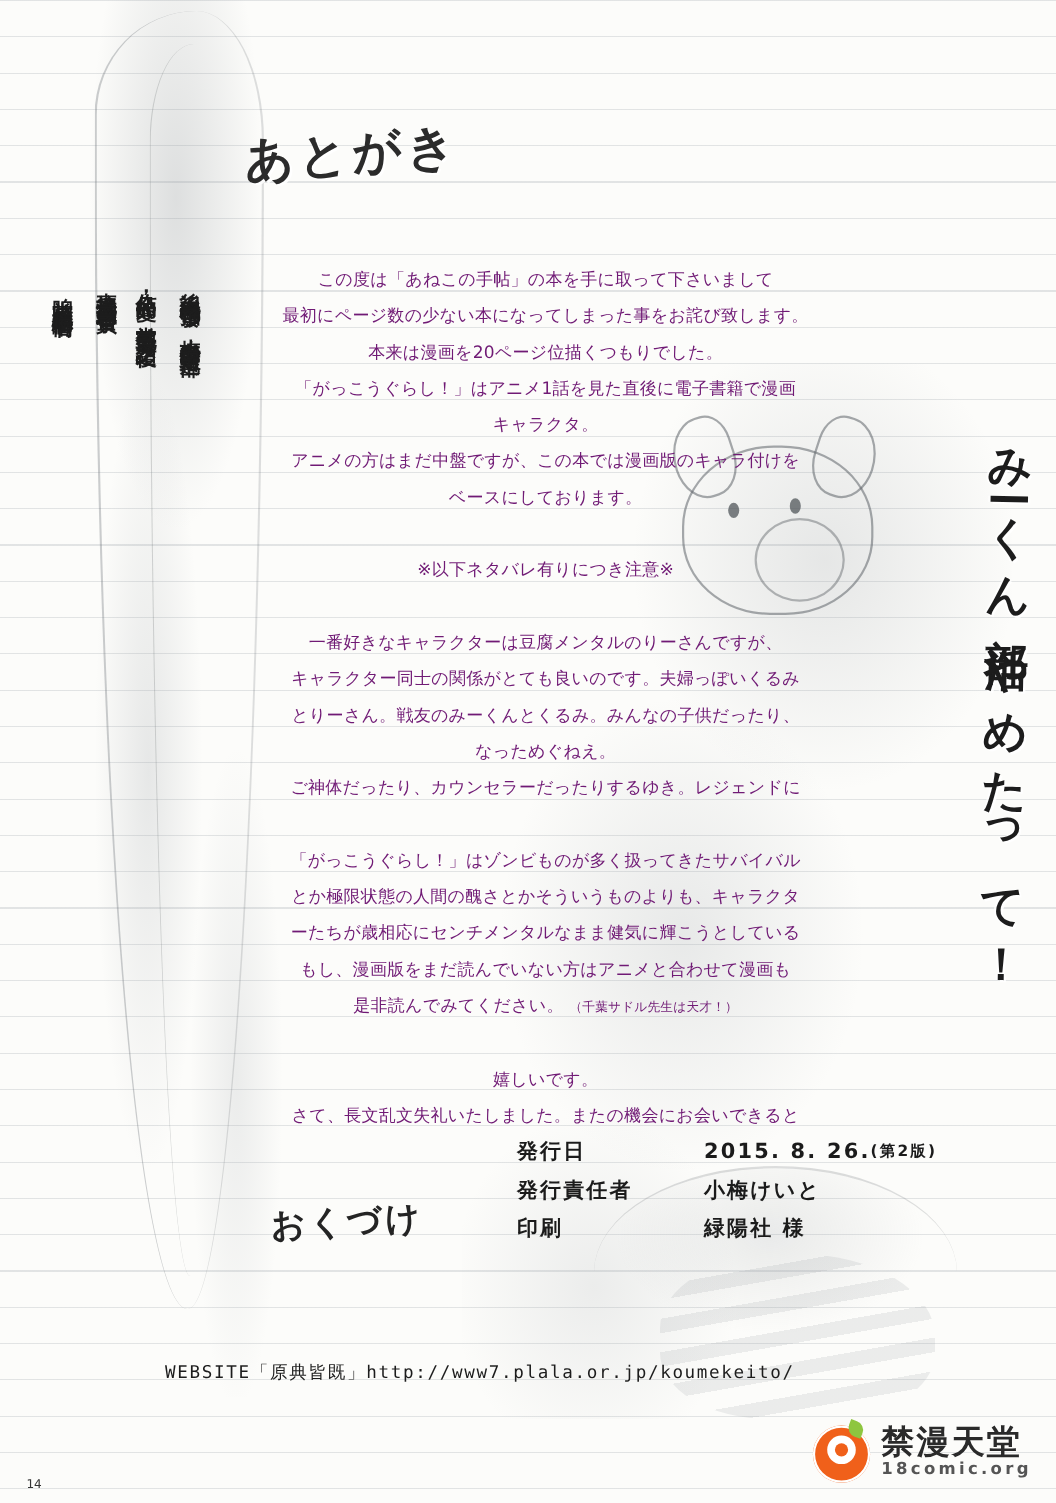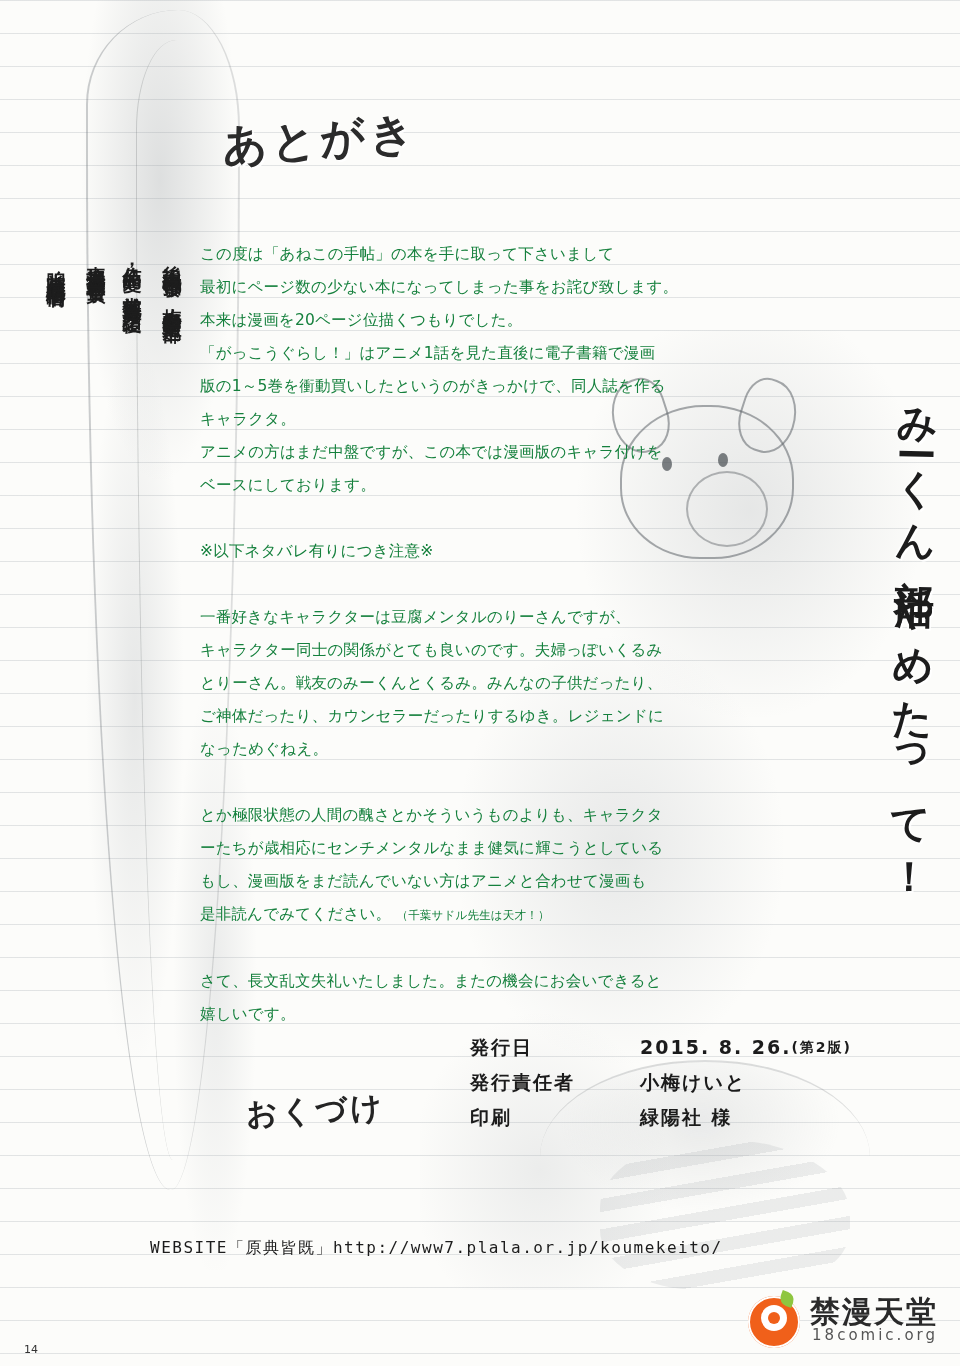--- a/index.html
+++ b/index.html
@@ -94,23 +94,24 @@
     transform:rotate(-4deg);
     text-shadow:2px 2px 0 rgba(255,255,255,.9);
   }
   #okuzuke {
     position:absolute; left:246px; top:1090px;
     font-size:31px; font-weight:bold; color:#242424;
     letter-spacing:3px; transform:rotate(-3deg);
   }
   
   #maintext {
-    position:absolute; left:200px; top:238px; width:560px;
-    font-size:15.5px; line-height:33px; color:#15803d;
+    position:absolute; left:216px; top:238px; width:560px;
+    font-size:15.5px; line-height:33px; color:#701a75;
     letter-spacing:.2px;
+    text-align:center;
   }
   #maintext p { margin:0 0 0 0; }
   #maintext .gap { height:33px; }
   #maintext .small { font-size:11.5px; }
   
   .vtext {
     position:absolute;
     writing-mode:vertical-rl; text-orientation:upright;
     font-size:19px; font-weight:bold; color:#1d1d1d;
     letter-spacing:2px; line-height:26px;
@@ -174,21 +175,21 @@
   #wm-leaf{
     position:absolute; right:6px; top:-4px; width:14px; height:14px;
     background:#8ec63f; border-radius:0 60% 0 60%;
     transform:rotate(20deg);
   }
   #wm-text { line-height:1.05; }
   #wm-main {
     font-size:30px; font-weight:bold; color:#2a2a2a; letter-spacing:2px;
   }
   #wm-sub {
-    font-size:15px; color:#555; letter-spacing:3px; text-align:right;
+    font-size:15px; color:#555; letter-spacing:3px; text-align:right;font-weight:bold;
   }
 </style>
 </head>
 <body>
 
 <div id="page">
 
   <div id="rules"></div>
 
   <div class="art" id="art-hair-left"></div>
@@ -204,43 +205,43 @@
   <div class="art" id="art-legs"></div>
   <div class="art" id="art-stripes"></div>
 
   <div id="atogaki">あとがき</div>
 
   <div id="maintext">
     <p>この度は「あねこの手帖」の本を手に取って下さいまして</p>
     <p>最初にページ数の少ない本になってしまった事をお詫び致します。</p>
     <p>本来は漫画を20ページ位描くつもりでした。</p>
     <p>「がっこうぐらし！」はアニメ1話を見た直後に電子書籍で漫画</p>
-    <p>版の1～5巻を衝動買いしたというのがきっかけで、同人誌を作る</p>
     <p>キャラクタ。</p>
     <p>アニメの方はまだ中盤ですが、この本では漫画版のキャラ付けを</p>
     <p>ベースにしております。</p>
     <div class="gap"></div>
     <p>※以下ネタバレ有りにつき注意※</p>
     <div class="gap"></div>
     <p>一番好きなキャラクターは豆腐メンタルのりーさんですが、</p>
     <p>キャラクター同士の関係がとても良いのです。夫婦っぽいくるみ</p>
     <p>とりーさん。戦友のみーくんとくるみ。みんなの子供だったり、</p>
+    <p>なっためぐねえ。</p>
     <p>ご神体だったり、カウンセラーだったりするゆき。レジェンドに</p>
-    <p>なっためぐねえ。</p>
-    <div class="gap"></div>
+    <div class="gap"></div>
+    <p>「がっこうぐらし！」はゾンビものが多く扱ってきたサバイバル</p>
     <p>とか極限状態の人間の醜さとかそういうものよりも、キャラクタ</p>
     <p>ーたちが歳相応にセンチメンタルなまま健気に輝こうとしている</p>
     <p>もし、漫画版をまだ読んでいない方はアニメと合わせて漫画も</p>
     <p>
       <span>是非読んでみてください。</span>
       <span class="small">（千葉サドル先生は天才！）</span>
     </p>
     <div class="gap"></div>
+    <p>嬉しいです。</p>
     <p>さて、長文乱文失礼いたしました。またの機会にお会いできると</p>
-    <p>嬉しいです。</p>
   </div>
 
   <div class="vtext" id="v1">後記内容全都拍發了 小梅老師對學姐這部</div>
   <div class="vtext" id="v2">作品的愛，當然他看了第一話之後</div>
   <div class="vtext" id="v3">直接把漫畫二到五卷全買了</div>
   <div class="vtext" id="v4">咱當時也是這個心情啊</div>
 
   <div id="mikun">みーくん部活やめたって！</div>
 
   <div id="okuzuke">おくづけ</div>

